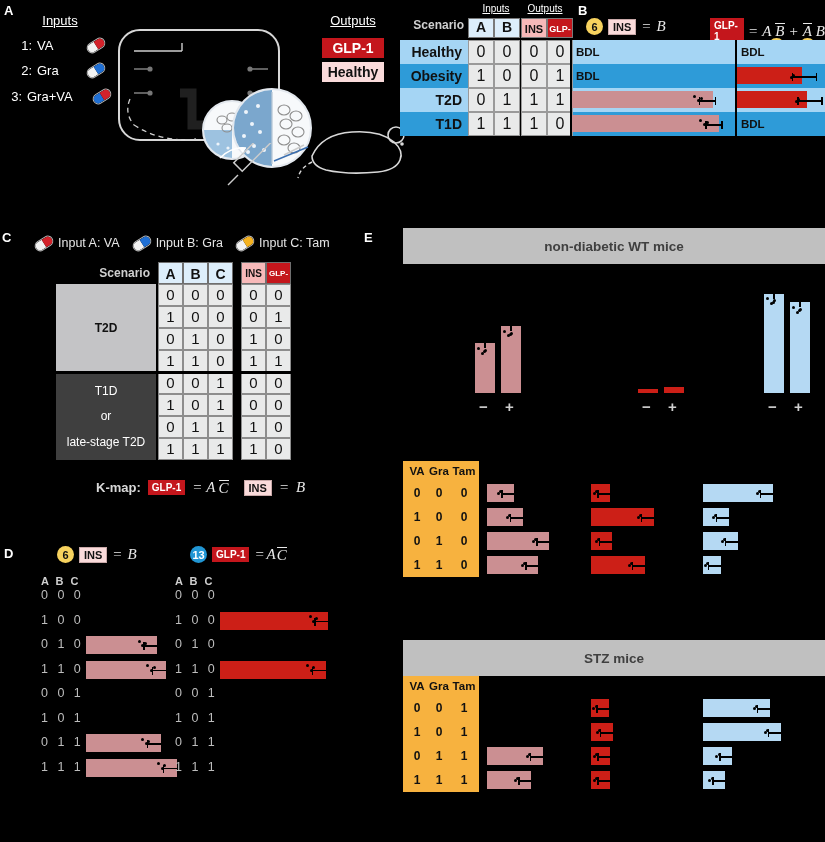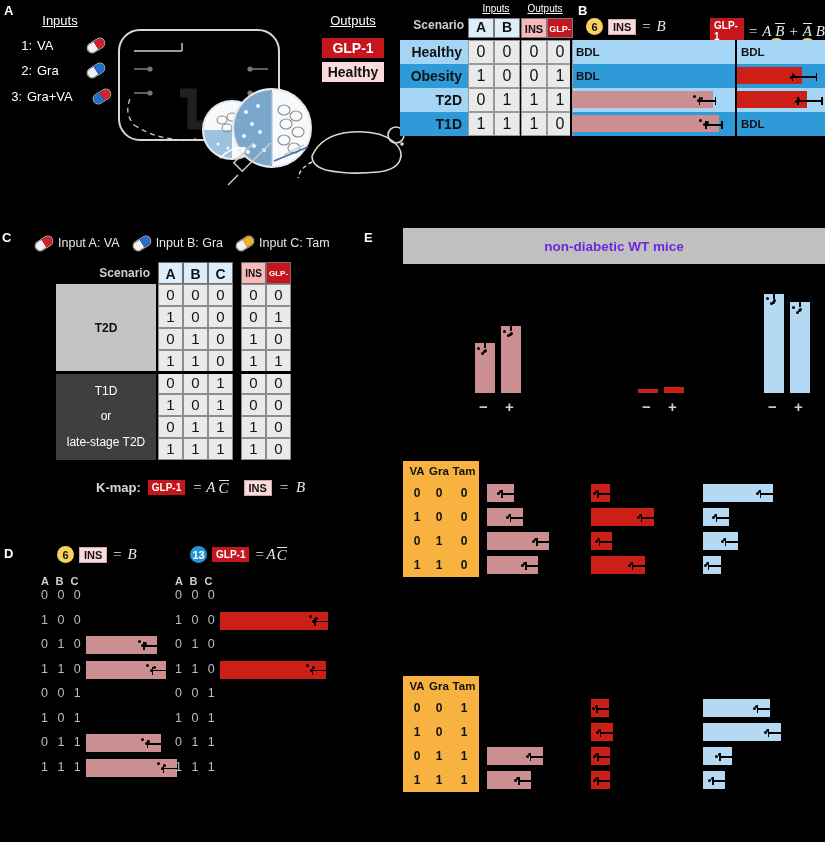--- a/index.html
+++ b/index.html
@@ -97,21 +97,21 @@
     font-size:15px; text-align:center; }
   .c-grp-light { background:#c4c4c6; color:#111; font-weight:bold; font-size:12px; }
   .c-grp-dark  { background:#3f3f3f; color:#ffffff; font-size:12px; text-align:center; }
 
   
   .d-abc { color:#cfcfcf; font-weight:bold; font-size:11px; letter-spacing:2px; }
   .d-code { color:#bdbdbd; font-size:12.5px; letter-spacing:3px; font-family:"Liberation Sans", sans-serif;}
 
   
   .e-title {
-    background:#c0c0c0; color:#6d28d9; font-weight:bold; font-size:13.5px;
+    background:#c0c0c0; color:#404040; font-weight:bold; font-size:13.5px;
     display:flex; align-items:center; justify-content:center;
   }
   .e-otbl-hd { color:#111; font-weight:bold; font-size:11.5px; text-align:center; }
   .e-otbl-v  { color:#111; font-weight:bold; font-size:12px; text-align:center; }
   .e-orange { background:#f7b23f; }
   .e-axlab { color:#cfcfcf; font-size:15px; font-weight:bold; }
 </style>
 </head>
 <body>
 
@@ -625,20 +625,21 @@
         <div class="dot" style="left:317.86px;top:114.8px;"></div>
         <div class="dot" style="left:320.0971156365302px;top:112.76807991026806px;"></div>
         <div class="bar" style="position:absolute;left:300px;top:131px;width:17.7px;height:18px;background:#b5d9f3;"></div>
         <div class="err" style="left:304.7px;top:140px;width:13px;"></div>
         <div class="errcap" style="left:304.7px;top:137px;height:8px;"></div>
         <div class="errcap" style="left:317.7px;top:137px;height:8px;"></div>
         <div class="dot" style="left:300.7px;top:138.8px;"></div>
         <div class="dot" style="left:302.93711563653017px;top:136.76807991026806px;"></div>
       </div>
       <div style="position:absolute;left:0px;top:412px;width:422px;height:190px;">
+        <div class="e-title" style="position:absolute;left:0px;top:0px;width:422px;height:36px;">STZ mice</div>
         <div class="e-orange" style="position:absolute;left:0px;top:36px;width:76px;height:116px;"></div>
         <div class="e-otbl-hd" style="position:absolute;left:1px;top:40px;width:26px;">VA</div>
         <div class="e-otbl-hd" style="position:absolute;left:23px;top:40px;width:26px;">Gra</div>
         <div class="e-otbl-hd" style="position:absolute;left:48px;top:40px;width:26px;">Tam</div>
         <div class="e-otbl-v" style="position:absolute;left:1px;top:61px;width:26px;">0</div>
         <div class="e-otbl-v" style="position:absolute;left:23px;top:61px;width:26px;">0</div>
         <div class="e-otbl-v" style="position:absolute;left:48px;top:61px;width:26px;">1</div>
         <div class="e-otbl-v" style="position:absolute;left:1px;top:85px;width:26px;">1</div>
         <div class="e-otbl-v" style="position:absolute;left:23px;top:85px;width:26px;">0</div>
         <div class="e-otbl-v" style="position:absolute;left:48px;top:85px;width:26px;">1</div>

